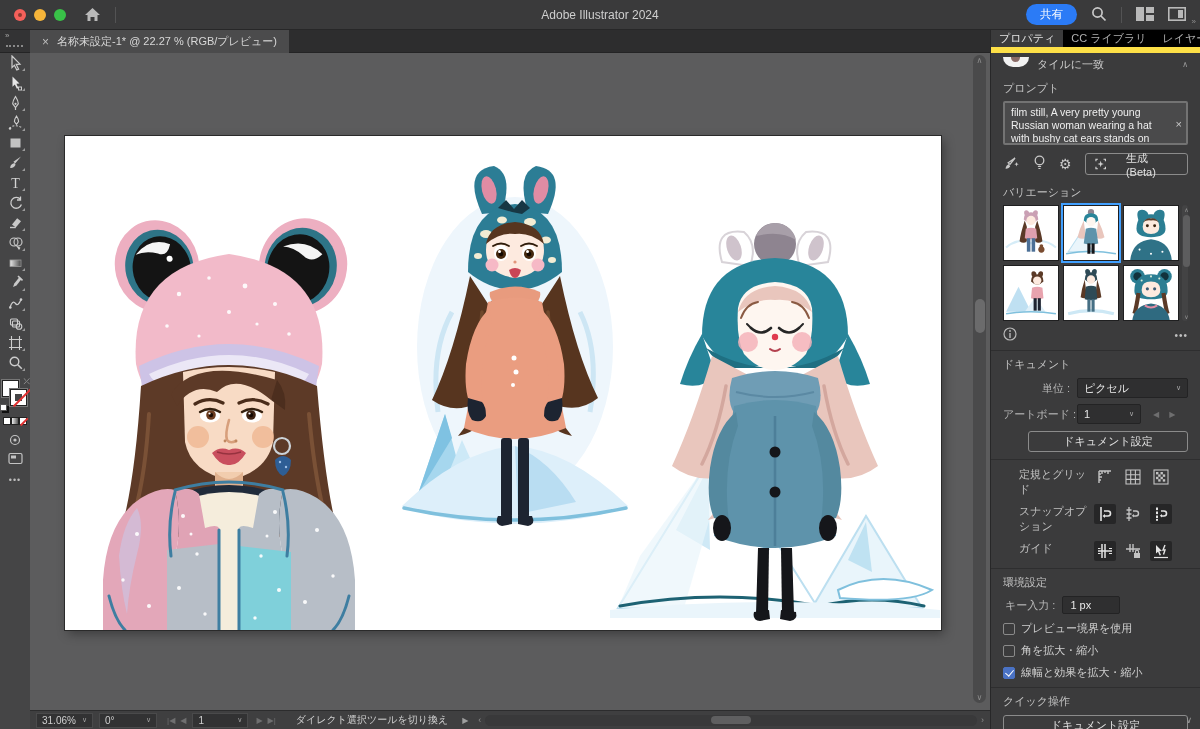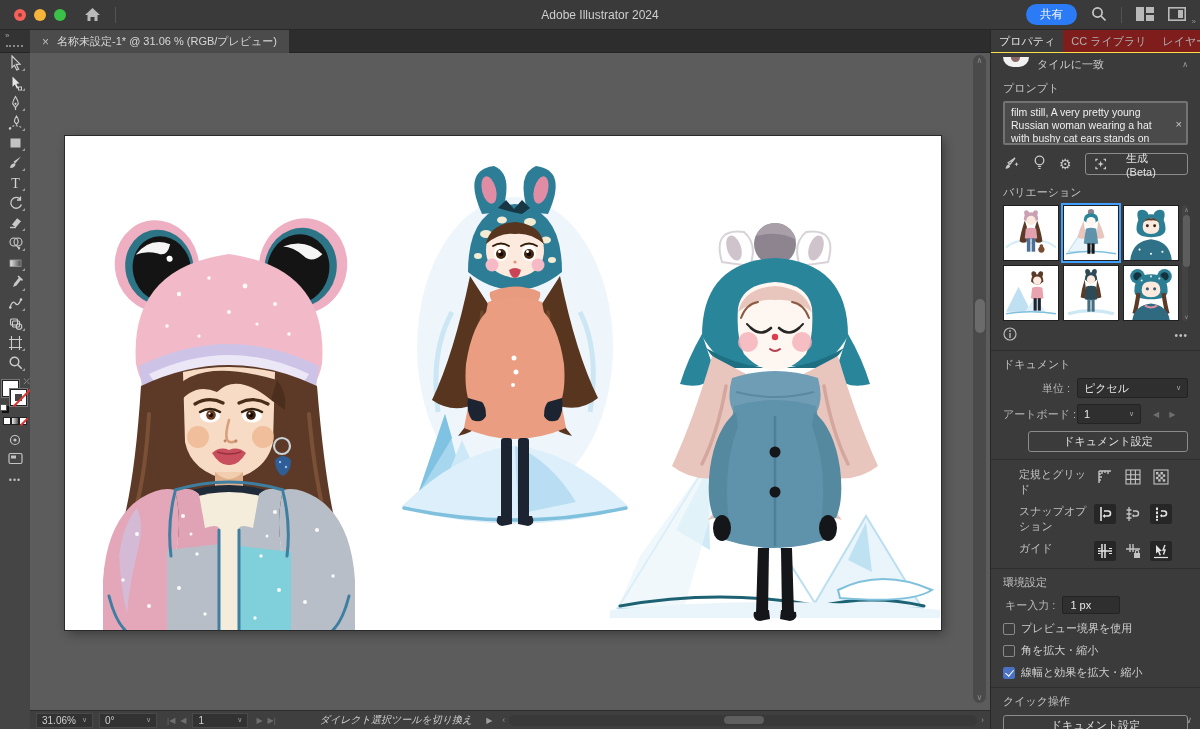--- a/index.html
+++ b/index.html
@@ -58,30 +58,30 @@
   #v-scroll { position:absolute; right:4px; top:2px; width:13px; height:648px; background:#4a4a4b; border-radius:7px; }
   #v-scroll .arrow { position:absolute; left:0; width:13px; text-align:center; color:#8d8d8d; font-size:8px; }
   #v-scroll .thumb { position:absolute; left:1.5px; top:244px; width:10px; height:34px; background:#6b6b6c; border-radius:5px; }
 
   
   #statusbar { position:absolute; left:30px; top:710px; width:960px; height:19px; background:#3f3f40; border-top:1px solid #2c2c2d; display:flex; align-items:center; font-size:10px; color:#cfcfcf; }
   .sb-field { display:flex; align-items:center; gap:6px; background:#323233; border:1px solid #4a4a4b; height:15px; padding:0 5px; margin-left:6px; }
   .sb-chev { font-size:7px; color:#a0a0a0; }
   .sb-nav { display:flex; align-items:center; gap:5px; margin-left:10px; color:#8f8f8f; font-size:8px; }
   .sb-nav .dim { color:#6f6f70; }
-  .sb-hint { margin-left:44px; color:#cfcfcf;font-style:italic; }
+  .sb-hint { margin-left:20px; color:#cfcfcf; }
   .sb-flyout { margin-left:14px; font-size:8px; color:#9f9f9f; }
   #h-scroll { flex:1; margin:0 6px 0 10px; height:13px; display:flex; align-items:center; gap:4px; }
   #h-scroll .track { flex:1; height:11px; background:#39393a; border-radius:6px; position:relative; }
   #h-scroll .hthumb { position:absolute; left:46%; top:1.5px; width:40px; height:8px; background:#5f5f60; border-radius:4px; }
   #h-scroll .harrow { color:#8d8d8d; font-size:9px; }
 
   
   #rightpanel { position:absolute; left:990px; top:30px; width:210px; height:699px; background:#3b3b3c; border-left:1px solid #272728; }
-  #panel-tabs { height:23px; background:#7f1d1d; display:flex; align-items:stretch; border-bottom:1px solid #fde047; }
+  #panel-tabs { height:23px; background:#000000; display:flex; align-items:stretch; border-bottom:6px solid #fde047; }
   .ptab { display:flex; align-items:center; padding:0 8px; color:#b0b0b0; font-size:11px; white-space:nowrap; }
   .ptab.active { background:#3b3b3c; color:#e4e4e4; }
   .panel-body { padding:0 12px; }
   .sect-divider { height:1px; background:#2e2e2f; margin:7px -12px 6px; }
   .row { display:flex; align-items:center; }
   .match-row { height:22px; gap:8px; overflow:hidden; }
   .half-swatch { width:26px; height:10px; background:#f2f2f2; border-radius:0 0 13px 13px; position:relative; top:-2px; }
   .half-swatch::after{content:"";position:absolute;left:8px;top:0;width:9px;height:5px;background:#8a6a66;border-radius:0 0 5px 5px;}
   .match-label { color:#cfcfcf; }
   .scroll-chev { margin-left:auto; color:#9a9a9a; font-size:8px; }
@@ -165,21 +165,21 @@
     <span class="collapse-glyph">»</span>
   </header>
 
   <div id="toolbar-head">
     <span class="chev">»</span>
     <span class="grip"></span>
   </div>
   <div id="tabstrip">
     <div id="doc-tab">
       <span class="close-x">×</span>
-      <span>名称未設定-1* @ 31.06 % (RGB/プレビュー)</span>
+      <span>名称未設定-1* @ 22.27 % (RGB/プレビュー)</span>
     </div>
   </div>
 
   <aside id="toolbar">
     <span class="tool">
         <svg width="15" height="16" viewBox="0 0 15 16">
           <path d="M4 1 L12 9.2 L8.2 9.4 L10.6 14.2 L8.8 15 L6.4 10.2 L4 12.6 Z" fill="none" stroke="#cdcdcd" stroke-width="1.2"></path>
         </svg>
         <span class="corner"></span>
       </span>

